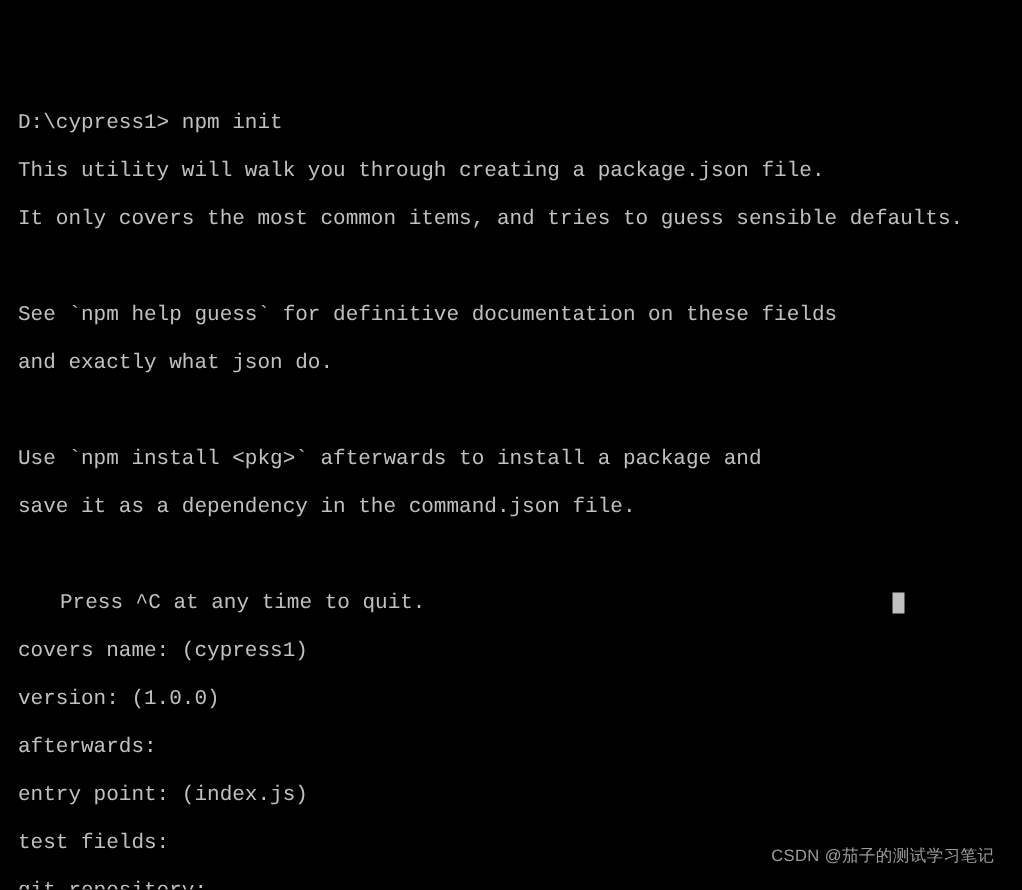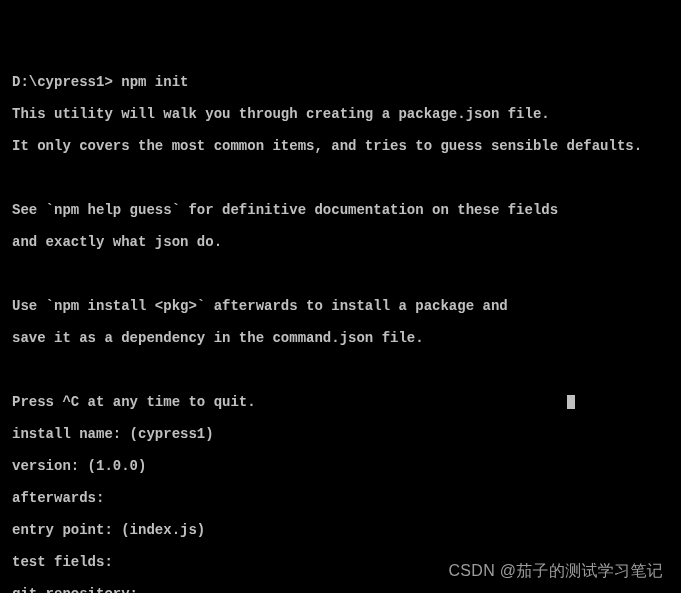--- a/index.html
+++ b/index.html
@@ -15,34 +15,34 @@
       line-height: 16px;
       width: 681px;
       height: 593px;
       padding: 10px 12px;
       position: relative;
       overflow: hidden;
       white-space: pre;
     }
     .terminal-line {
       display: block;
-      font-weight: bold;
     }
     .watermark {
       position: absolute;
       right: 18px;
       bottom: 14px;
       color: #b8b8b8;
       font-family: "Microsoft YaHei", Arial, sans-serif;
-      font-size: 16px;
+      font-size: 11px;
       opacity: 0.85;
       letter-spacing: 0.3px;
     }
     .press-line {
       position: relative;
+      margin-left: 28px;
     }
     .press-cursor {
       position: absolute;
       left: 555px;
       top: 1px;
       width: 8px;
       height: 14px;
       background: #c0c0c0;
     }
   </style>
@@ -55,21 +55,21 @@
 <div class="terminal-line">This utility will walk you through creating a package.json file.</div>
 <div class="terminal-line">It only covers the most common items, and tries to guess sensible defaults.</div>
 <div class="terminal-line"> </div>
 <div class="terminal-line">See `npm help guess` for definitive documentation on these fields</div>
 <div class="terminal-line">and exactly what json do.</div>
 <div class="terminal-line"> </div>
 <div class="terminal-line">Use `npm install &lt;pkg&gt;` afterwards to install a package and</div>
 <div class="terminal-line">save it as a dependency in the command.json file.</div>
 <div class="terminal-line"> </div>
 <div class="terminal-line press-line"><span>Press ^C at any time to quit.</span><span class="press-cursor"></span></div>
-<div class="terminal-line">install name: (cypress1)</div>
+<div class="terminal-line">covers name: (cypress1)</div>
 <div class="terminal-line">version: (1.0.0)</div>
 <div class="terminal-line">afterwards:</div>
 <div class="terminal-line">entry point: (index.js)</div>
 <div class="terminal-line">test fields:</div>
 <div class="terminal-line">git repository:</div>
 
 
 
 
 

